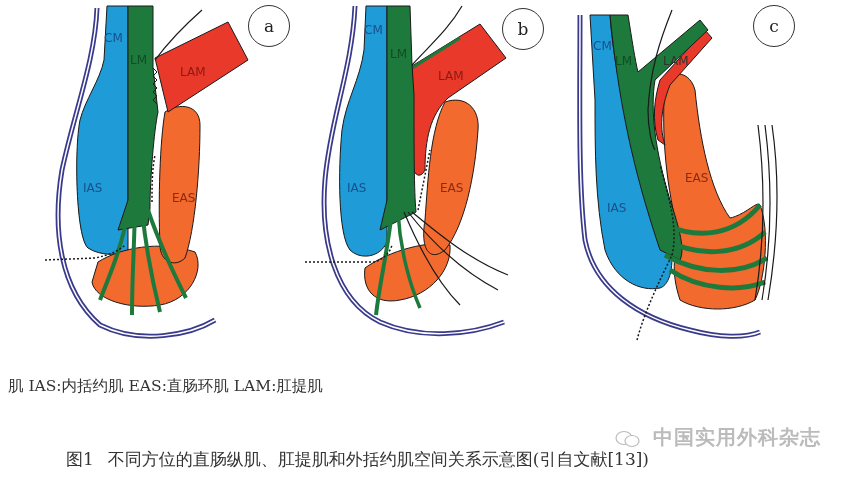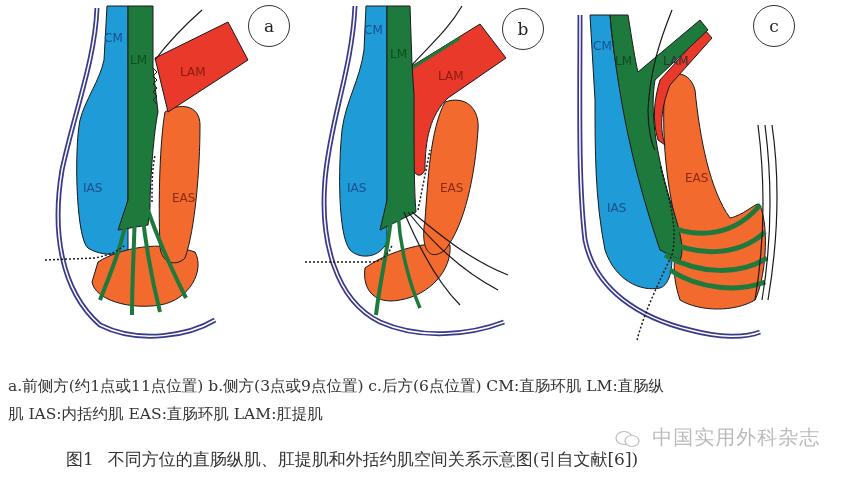--- a/index.html
+++ b/index.html
@@ -10,21 +10,21 @@
   .panel-letter { position:absolute; width:40px; height:40px; border:1px solid #333; border-radius:50%; background:#fff;
     font-family:"DejaVu Serif","Liberation Serif",serif; font-size:17px; color:#222; text-align:center; line-height:40px; }
   .lbl { font-family:"DejaVu Sans","Liberation Sans",sans-serif; font-size:12px; }
   .legend { position:absolute; left:8px; top:372px; width:830px; font-size:15.5px; color:#333; line-height:28px;
     font-family:"DejaVu Serif","Liberation Serif",serif; }
   .legend .line { white-space:nowrap; }
   .caption { position:absolute; left:66px; top:448px; font-size:17px; color:#333; white-space:nowrap;
     font-family:"DejaVu Serif","Liberation Serif",serif; }
   .caption .fignum { font-weight:normal; margin-right:14px; }
   .watermark { position:absolute; left:615px; top:424px; font-size:20px; color:#bbbbbb; white-space:nowrap;
-    font-family:"DejaVu Sans","Liberation Sans",sans-serif; letter-spacing:1px; }
+    font-family:"DejaVu Sans","Liberation Sans",sans-serif; letter-spacing:1px;font-weight:bold; }
   .watermark .wm-icon { display:inline-block; width:26px; height:18px; vertical-align:middle; margin-right:4px; }
 </style>
 </head>
 <body>
 
 <div class="figure">
 
   <div class="panel" style="left:0;">
     <svg viewBox="0 0 280 360">
 
@@ -120,27 +120,26 @@
       <text class="lbl" x="55" y="65" fill="#0f4d22">LM</text>
       <text class="lbl" x="103" y="65" fill="#333333">LAM</text>
       <text class="lbl" x="47" y="212" fill="#1a4f8c">IAS</text>
       <text class="lbl" x="125" y="182" fill="#8b2a10">EAS</text>
     </svg>
     <div class="panel-letter" style="left:193px; top:5px;">c</div>
   </div>
 </div>
 
 <div class="legend">
-  <div class="line">a.前侧方(约1点或11点位置)  b.侧方(3点或9点位置)  c.后方(6点位置) CM:直肠环肌 LM:直肠纵</div>
   <div class="line">肌 IAS:内括约肌 EAS:直肠环肌 LAM:肛提肌</div>
 </div>
 
 <div class="watermark">
   <svg class="wm-icon" viewBox="0 0 26 18">
     <ellipse cx="9" cy="8" rx="8" ry="6.5" fill="none" stroke="#bbbbbb" stroke-width="1.2"></ellipse>
     <ellipse cx="17" cy="11" rx="7" ry="5.5" fill="#fff" stroke="#bbbbbb" stroke-width="1.2"></ellipse>
   </svg>
   <span>中国实用外科杂志</span>
 </div>
 
 <div class="caption">
-  <span class="fignum">图1</span><span>不同方位的直肠纵肌、肛提肌和外括约肌空间关系示意图(引自文献[6])</span>
+  <span class="fignum">图1</span><span>不同方位的直肠纵肌、肛提肌和外括约肌空间关系示意图(引自文献[13])</span>
 </div>
 
 </body></html>

